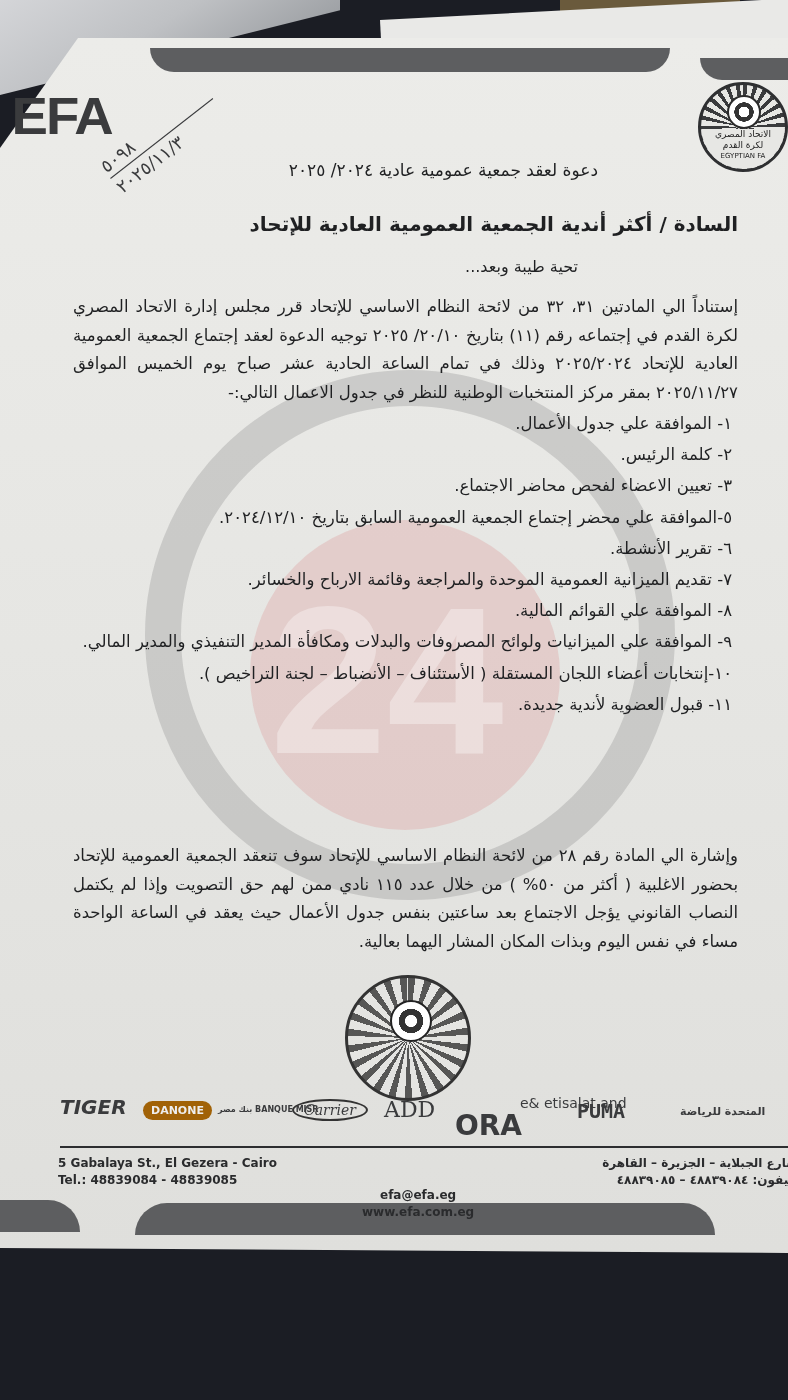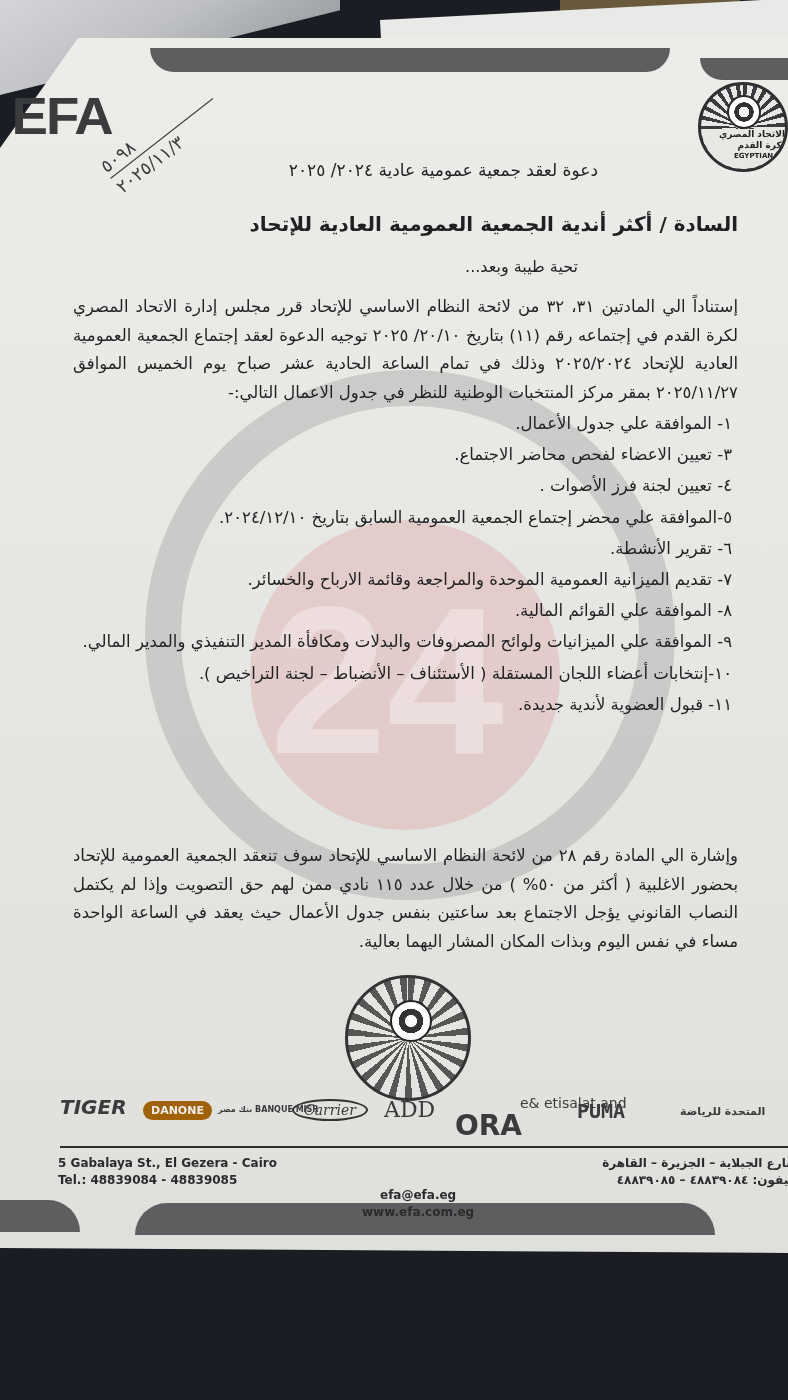--- a/index.html
+++ b/index.html
@@ -40,22 +40,22 @@
       repeating-conic-gradient(#3a3b3d 0deg 6deg, #e7e7e4 6deg 14deg);
     overflow:hidden;
   }
   .crest .ball {
     position:absolute; left:26px; top:10px; width:30px; height:30px; border-radius:50%;
     background:radial-gradient(circle,#fff 0 25%,#333 26% 45%,#fff 46%);
     border:2px solid #2b2b2b;
   }
   .crest .label {
     position:absolute; left:0; right:0; top:44px; height:40px; background:#e7e7e4;
-    font-size:9px; line-height:11px; color:#222; direction:rtl;
-    font-weight:bold;
+    font-size:9px; line-height:11px; text-align:center; color:#222; direction:rtl;
+    font-weight:normal;
   }
   .handnote {
     position:absolute; left:96px; top:160px; width:120px; color:#3a3b3d;
     font-family:"DejaVu Serif", serif; font-size:18px; transform:rotate(-38deg);
     transform-origin:left top;
   }
   .handnote .line { border-top:1.5px solid #3a3b3d; width:130px; margin:2px 0; }
   .watermark-ring {
     position:absolute; left:145px; top:370px; width:530px; height:530px; border-radius:50%;
     border:36px solid rgba(150,150,150,0.35); box-sizing:border-box;
@@ -136,22 +136,22 @@
 <div class="watermark-num">24</div>
 
 <div class="title">دعوة لعقد جمعية عمومية عادية ٢٠٢٤/ ٢٠٢٥</div>
 <div class="addressee">السادة / أكثر أندية الجمعية العمومية العادية للإتحاد</div>
 <div class="greeting">تحية طيبة وبعد...</div>
 
 <div class="para" style="top:293px;">إستناداً الي المادتين ٣١، ٣٢ من لائحة النظام الاساسي للإتحاد قرر مجلس إدارة الاتحاد المصري لكرة القدم في إجتماعه رقم (١١) بتاريخ ٢٠/١٠/ ٢٠٢٥ توجيه الدعوة لعقد إجتماع الجمعية العمومية العادية للإتحاد ٢٠٢٥/٢٠٢٤ وذلك في تمام الساعة الحادية عشر صباح يوم الخميس الموافق ٢٠٢٥/١١/٢٧ بمقر مركز المنتخبات الوطنية للنظر في جدول الاعمال التالي:-</div>
 
 <ul class="agenda">
   <li>١- الموافقة علي جدول الأعمال.</li>
+  <li>٢- كلمة الرئيس.</li>
   <li>٣- تعيين الاعضاء لفحص محاضر الاجتماع.</li>
-  <li>٤- تعيين لجنة فرز الأصوات .</li>
   <li>٥-الموافقة علي محضر إجتماع الجمعية العمومية السابق بتاريخ ٢٠٢٤/١٢/١٠.</li>
   <li>٦- تقرير الأنشطة.</li>
   <li>٧- تقديم الميزانية العمومية الموحدة والمراجعة وقائمة الارباح والخسائر.</li>
   <li>٨- الموافقة علي القوائم المالية.</li>
   <li>٩- الموافقة علي الميزانيات ولوائح المصروفات والبدلات ومكافأة المدير التنفيذي والمدير المالي.</li>
   <li>١٠-إنتخابات أعضاء اللجان المستقلة ( الأستئناف – الأنضباط – لجنة التراخيص ).</li>
   <li>١١- قبول العضوية لأندية جديدة.</li>
 </ul>
 
 <div class="para" style="top:842px;">وإشارة الي المادة رقم ٢٨ من لائحة النظام الاساسي للإتحاد سوف تنعقد الجمعية العمومية للإتحاد بحضور الاغلبية ( أكثر من ٥٠% ) من خلال عدد ١١٥ نادي ممن لهم حق التصويت وإذا لم يكتمل النصاب القانوني يؤجل الاجتماع بعد ساعتين بنفس جدول الأعمال حيث يعقد في الساعة الواحدة مساء في نفس اليوم وبذات المكان المشار اليهما بعالية.</div>

